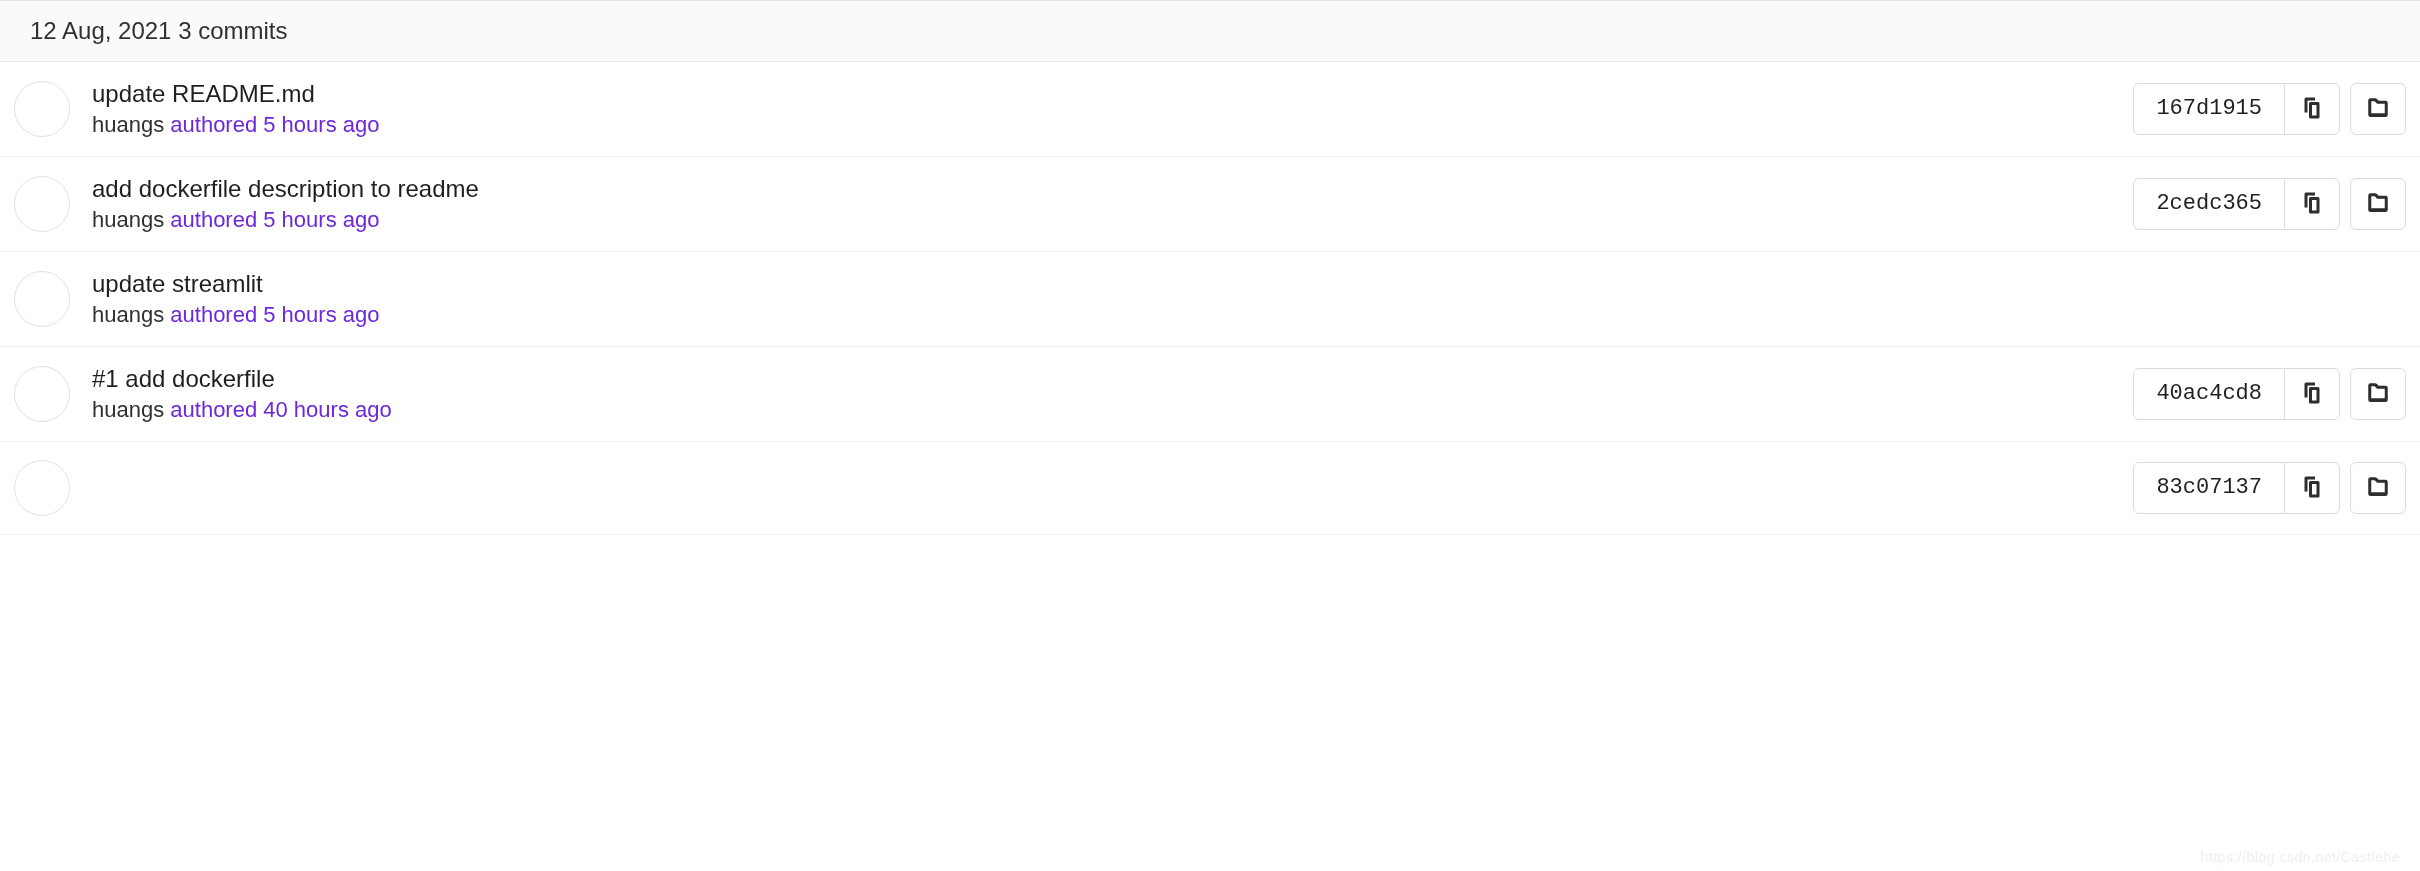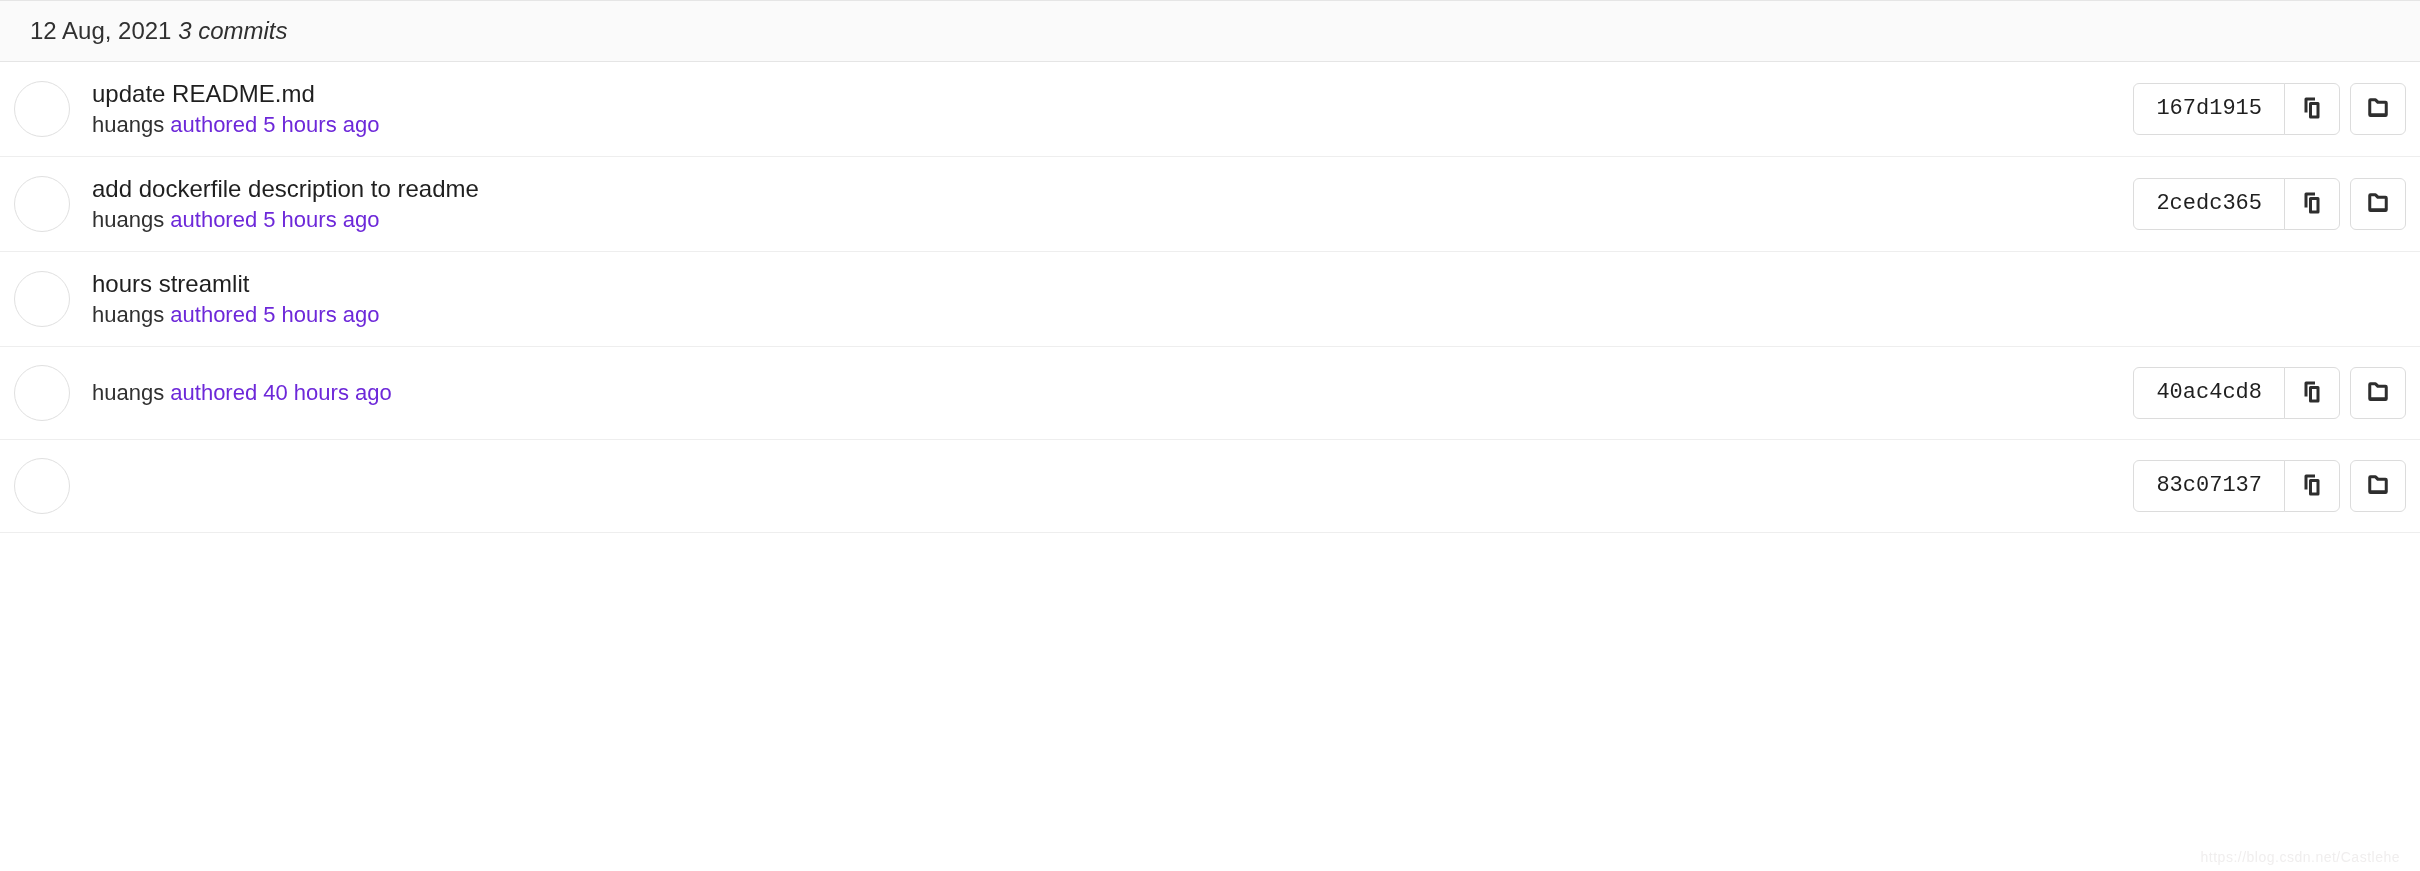--- a/index.html
+++ b/index.html
@@ -15,21 +15,20 @@
   .date-header {
     background: #fafafa;
     border-top: 1px solid #e5e5e5;
     border-bottom: 1px solid #e5e5e5;
     padding: 16px 30px;
     color: #303030;
     font-size: 24px;
   }
   .date-header .count {
     color: #303030;
-    font-style: italic;
   }
   .commit-row {
     display: flex;
     align-items: center;
     padding: 18px 14px 18px 14px;
     border-bottom: 1px solid #eeeeee;
   }
   .avatar {
     width: 56px;
     height: 56px;
@@ -144,27 +143,28 @@
         <button class="icon-btn browse">
           <span><svg viewBox="0 0 16 16">
               <path d="M1.5 3A1.5 1.5 0 0 1 3 1.5h3.2a1.5 1.5 0 0 1 1.06.44L8.5 3.2H13A1.5 1.5 0 0 1 14.5 4.7v7.8A1.5 1.5 0 0 1 13 14H3a1.5 1.5 0 0 1-1.5-1.5V3zm2 1.5v7h9V5.2H8.1a1.5 1.5 0 0 1-1.06-.44L5.8 3.5H3.5z"></path>
             </svg></span>
         </button>
       </div>
     </div>
     <div class="commit-row">
       <div class="avatar"></div>
       <div class="commit-info">
-        <div class="commit-title">hours streamlit</div>
+        <div class="commit-title">update streamlit</div>
         <div class="commit-meta"><span class="author">huangs</span> <span class="authored">authored 5 hours ago</span></div>
       </div>
     </div>
     <div class="commit-row">
       <div class="avatar"></div>
       <div class="commit-info">
+        <div class="commit-title">#1 add dockerfile</div>
         <div class="commit-meta"><span class="author">huangs</span> <span class="authored">authored 40 hours ago</span></div>
       </div>
       <div class="commit-actions">
         <button class="sha-btn">40ac4cd8</button>
         <button class="icon-btn copy">
           <span><svg viewBox="0 0 16 16">
               <path d="M10 1H4a1 1 0 0 0-1 1v9h2V3h5V1z"></path>
               <path d="M12 4H7a1 1 0 0 0-1 1v9a1 1 0 0 0 1 1h5a1 1 0 0 0 1-1V5a1 1 0 0 0-1-1zm-1 9H8V6h3v7z"></path>
             </svg></span>
         </button>

